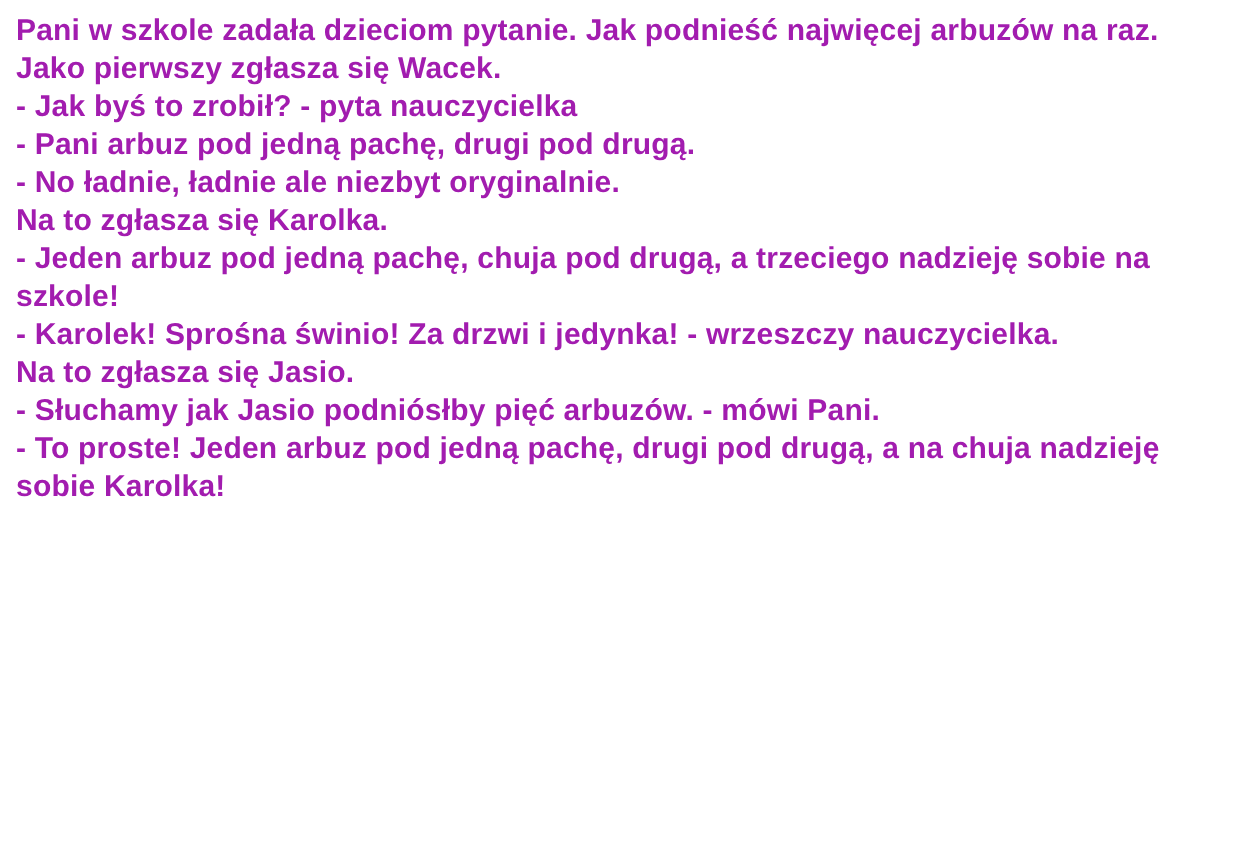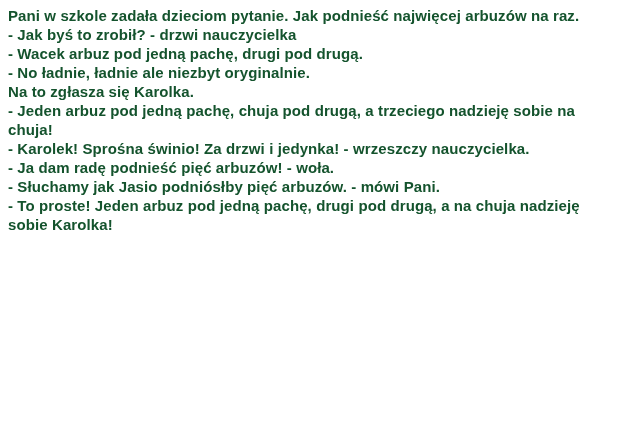--- a/index.html
+++ b/index.html
@@ -7,42 +7,43 @@
     padding: 0;
     background: #ffffff;
   }
   body {
     width: 622px;
     height: 427px;
     overflow: hidden;
   }
   .joke-text {
     padding: 6px 6px 0 8px;
-    color: #14532d;
+    color: #a21caf;
     font-family: "Liberation Sans", "DejaVu Sans", sans-serif;
     font-size: 15px;
     font-weight: bold;
     -webkit-font-smoothing: none;
   }
   .joke-line {
     line-height: 19px;
     height: 19px;
     white-space: pre;
     letter-spacing: 0.1px;
   }
 </style>
 </head>
 <body>
 
 <div class="joke-text">
   <div class="joke-line">Pani w szkole zadała dzieciom pytanie. Jak podnieść najwięcej arbuzów na raz.</div>
-  <div class="joke-line">- Jak byś to zrobił? - drzwi nauczycielka</div>
-  <div class="joke-line">- Wacek arbuz pod jedną pachę, drugi pod drugą.</div>
+  <div class="joke-line">Jako pierwszy zgłasza się Wacek.</div>
+  <div class="joke-line">- Jak byś to zrobił? - pyta nauczycielka</div>
+  <div class="joke-line">- Pani arbuz pod jedną pachę, drugi pod drugą.</div>
   <div class="joke-line">- No ładnie, ładnie ale niezbyt oryginalnie.</div>
   <div class="joke-line">Na to zgłasza się Karolka.</div>
   <div class="joke-line">- Jeden arbuz pod jedną pachę, chuja pod drugą, a trzeciego nadzieję sobie na</div>
-  <div class="joke-line">chuja!</div>
+  <div class="joke-line">szkole!</div>
   <div class="joke-line">- Karolek! Sprośna świnio! Za drzwi i jedynka! - wrzeszczy nauczycielka.</div>
-  <div class="joke-line">- Ja dam radę podnieść pięć arbuzów! - woła.</div>
+  <div class="joke-line">Na to zgłasza się Jasio.</div>
   <div class="joke-line">- Słuchamy jak Jasio podniósłby pięć arbuzów. - mówi Pani.</div>
   <div class="joke-line">- To proste! Jeden arbuz pod jedną pachę, drugi pod drugą, a na chuja nadzieję</div>
   <div class="joke-line">sobie Karolka!</div>
 </div>
 
 </body></html>

